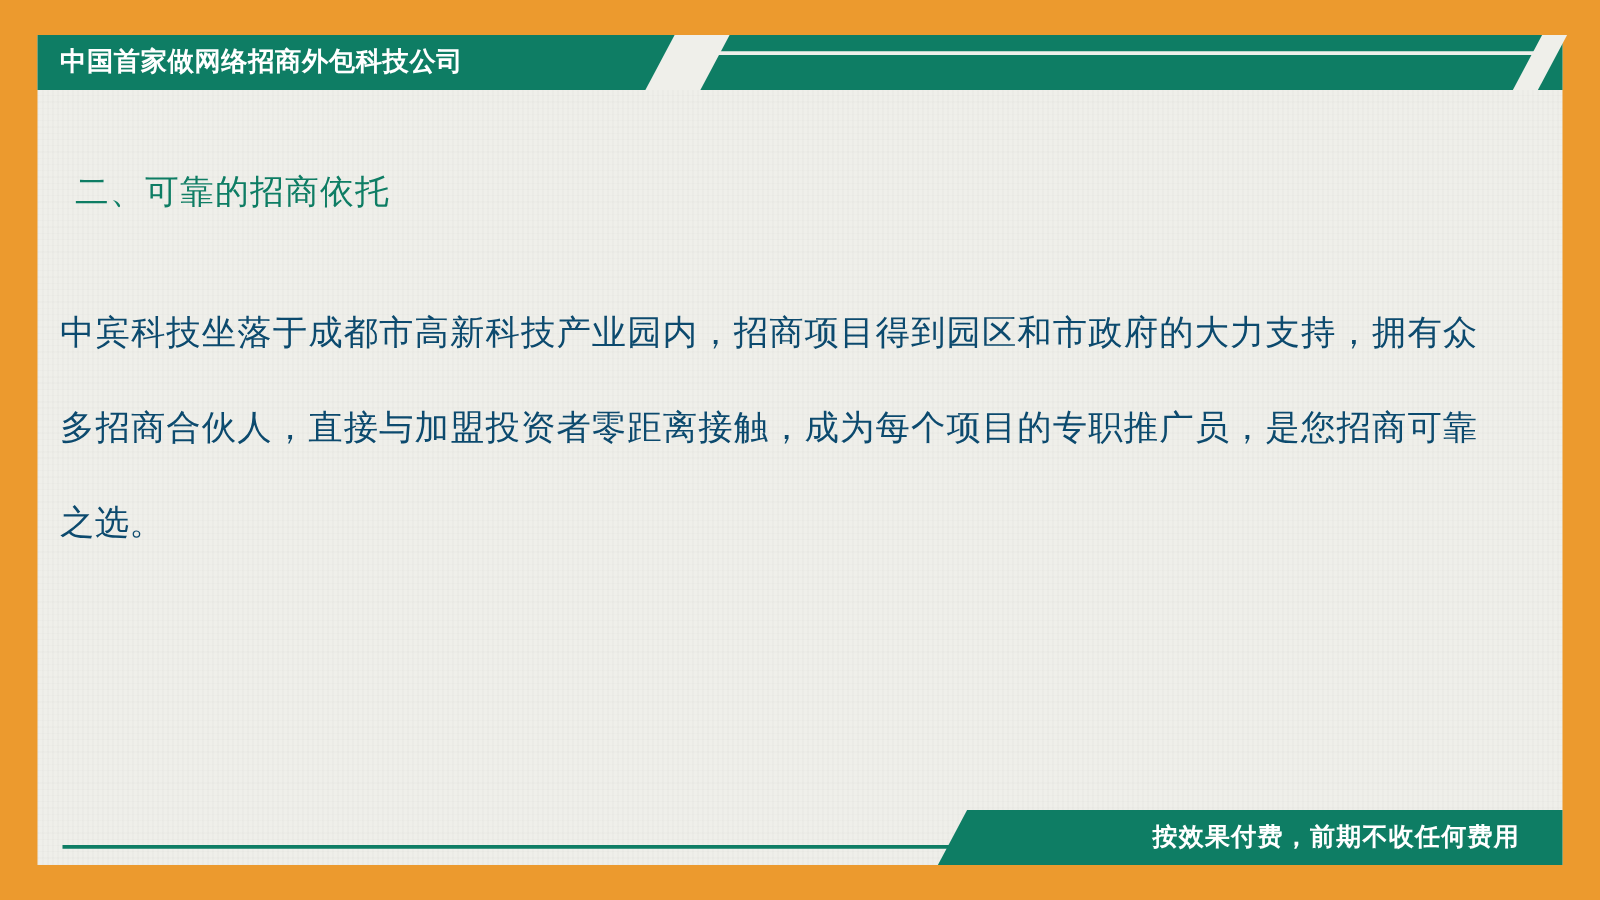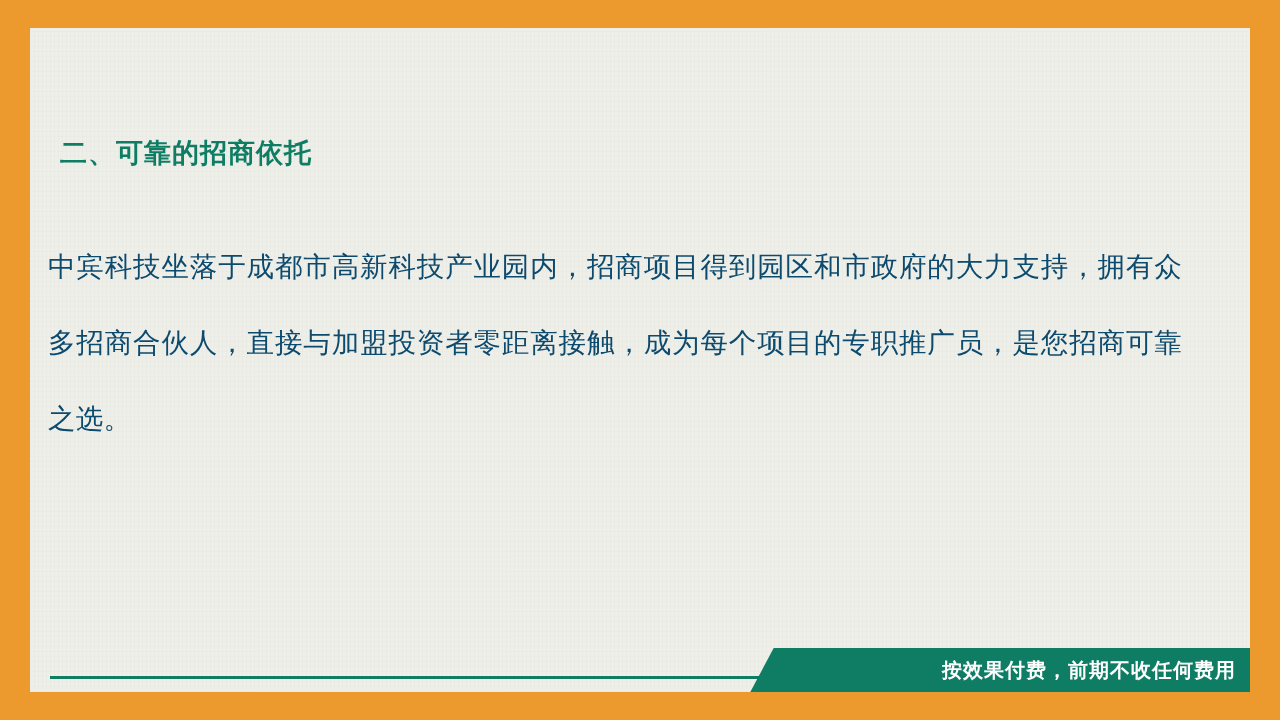--- a/index.html
+++ b/index.html
@@ -90,21 +90,21 @@
     white-space: nowrap;
   }
 
   
   .section-heading {
     position: absolute;
     left: 60px;
     top: 135px;
     color: #0E7D64;
     font-size: 27px;
-    font-weight: bold;
+    font-weight: normal;
     letter-spacing: 1px;
     white-space: nowrap;
   }
 
   
   .body-text {
     position: absolute;
     left: 48px;
     top: 228px;
     width: 1134px;
@@ -154,38 +154,45 @@
     position: absolute;
     left: 730px;
     top: 28px;
     width: 24px;
     height: 3px;
     background: #0E7D64;
     transform: skewX(-28deg);
   }
   .footer-text {
     position: absolute;
-    right: 14px;
+    right: 34px;
     top: 0;
     height: 44px;
     line-height: 44px;
     color: #FFFFFF;
     font-size: 20px;
     font-weight: bold;
     letter-spacing: 1px;
     white-space: nowrap;
   }
 </style>
 </head>
 <body>
 
 <div class="slide">
 
   <div class="panel"></div>
 
+  <div class="header-wrap">
+    <div class="header-bar"></div>
+    <div class="header-cut-1"></div>
+    <div class="header-cut-2"></div>
+    <div class="header-thin-line"></div>
+    <div class="header-title">中国首家做网络招商外包科技公司</div>
+  </div>
 
   <div class="section-heading">二、可靠的招商依托</div>
 
   <div class="body-text">中宾科技坐落于成都市高新科技产业园内，招商项目得到园区和市政府的大力支持，拥有众多招商合伙人，直接与加盟投资者零距离接触，成为每个项目的专职推广员，是您招商可靠之选。</div>
 
   <div class="footer-wrap">
     <div class="footer-thin-line"></div>
     <div class="footer-thin-line-skew"></div>
     <div class="footer-bar-skew"></div>
     <div class="footer-bar"></div>

